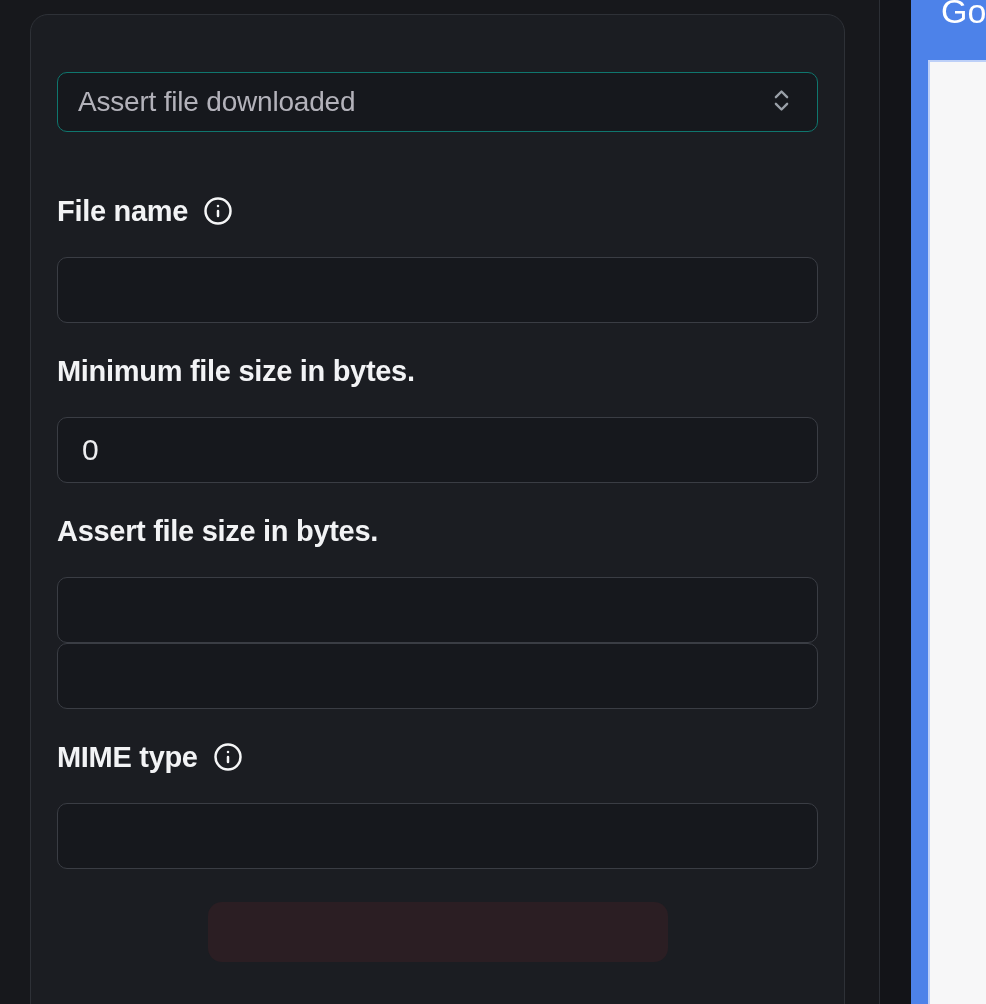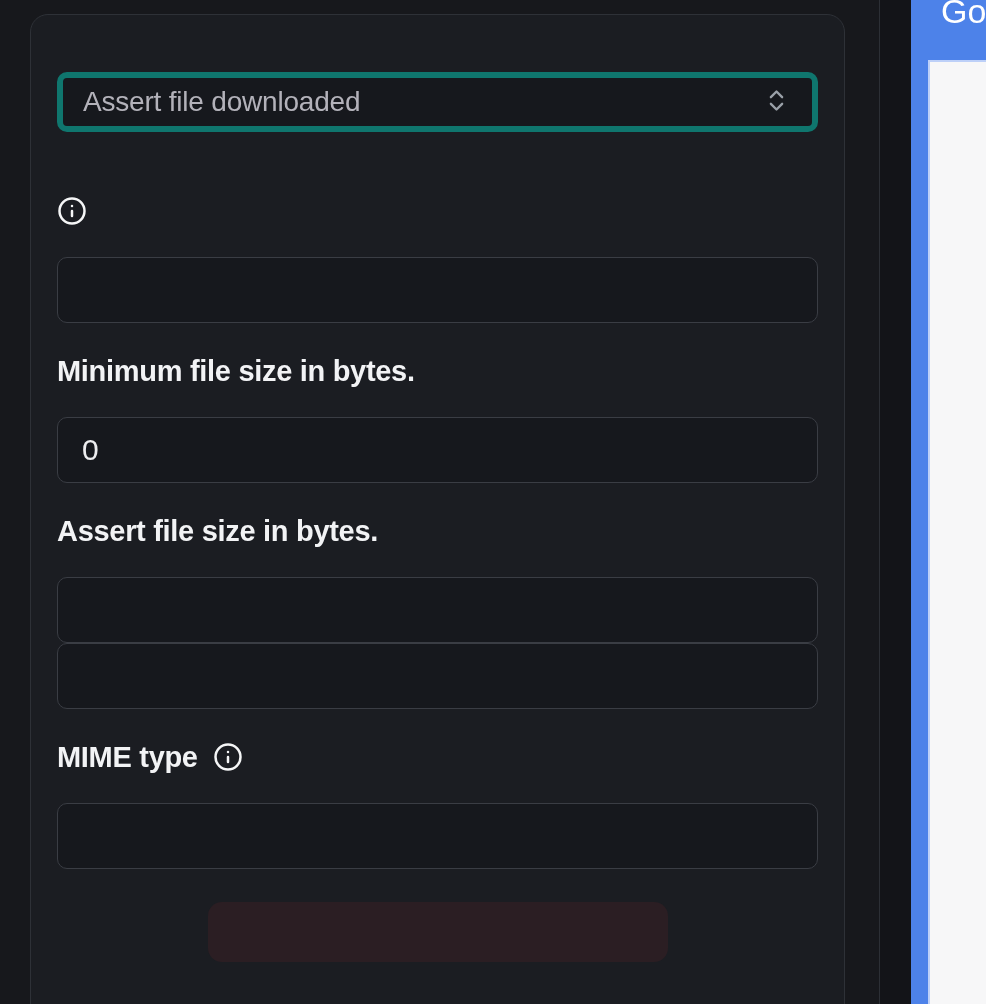--- a/index.html
+++ b/index.html
@@ -18,21 +18,21 @@
     width: 815px; height: 1200px;
     background: #1b1d22;
     border: 1px solid #2e3137;
     border-radius: 18px;
     padding: 57px 26px 0 26px;
   }
 
   .select-box {
     height: 60px;
     background: #16181d;
-    border: 6px solid #0f766e;
+    border: 1px solid #0f766e;
     border-radius: 10px;
     display: flex;
     align-items: center;
     justify-content: space-between;
     padding: 0 22px 0 20px;
     cursor: pointer;
   }
   .select-box .select-text {
     color: #b3b2ba;
     font-size: 28px;
@@ -126,20 +126,21 @@
     <span class="select-text">Assert file downloaded</span>
     <span>
       <svg width="27" height="27" viewBox="0 0 24 24" fill="none" stroke="#9aa0a8" stroke-width="2.1" stroke-linecap="round" stroke-linejoin="round">
         <path d="m7 15 5 5 5-5"></path>
           <path d="m7 9 5-5 5 5"></path>
       </svg>
     </span>
   </div>
 
   <div class="field-label first">
+    <span>File name</span>
     <span class="icon-info">
       <svg width="30" height="30" viewBox="0 0 24 24" fill="none" stroke="#f5f6f7" stroke-width="2" stroke-linecap="round" stroke-linejoin="round">
         <circle cx="12" cy="12" r="10"></circle>
           <path d="M12 16v-4"></path>
           <path d="M12 8h.01"></path>
       </svg>
     </span>
   </div>
   <input class="text-input" type="text" value="" style="">
 

